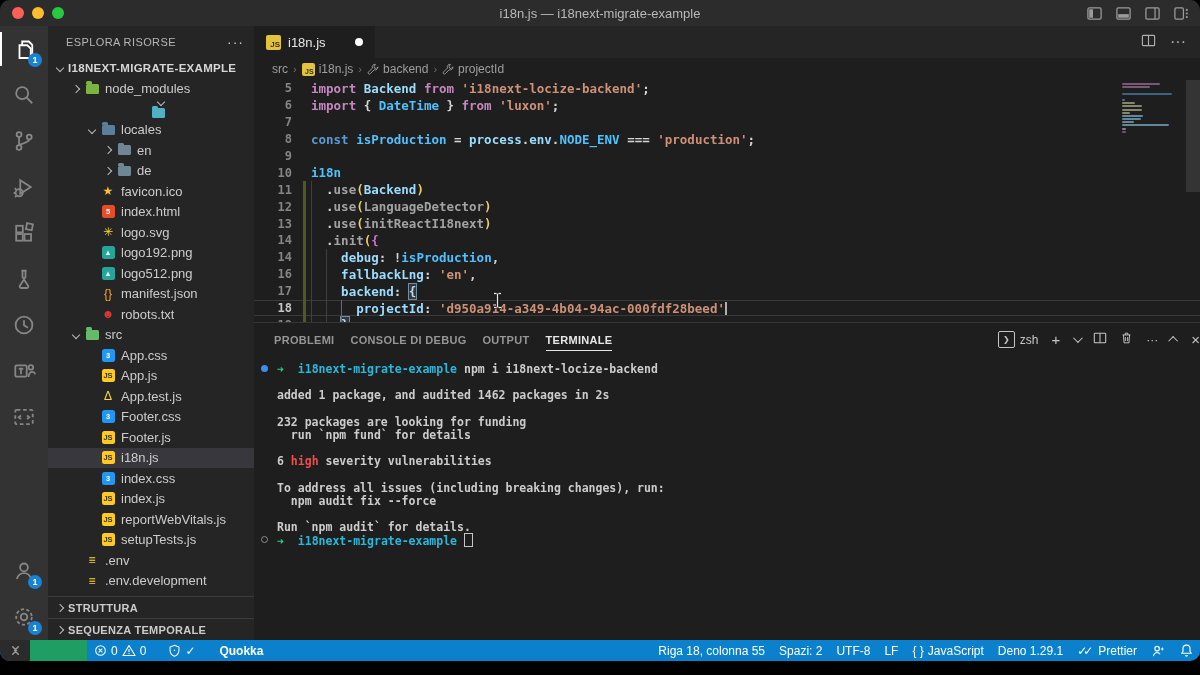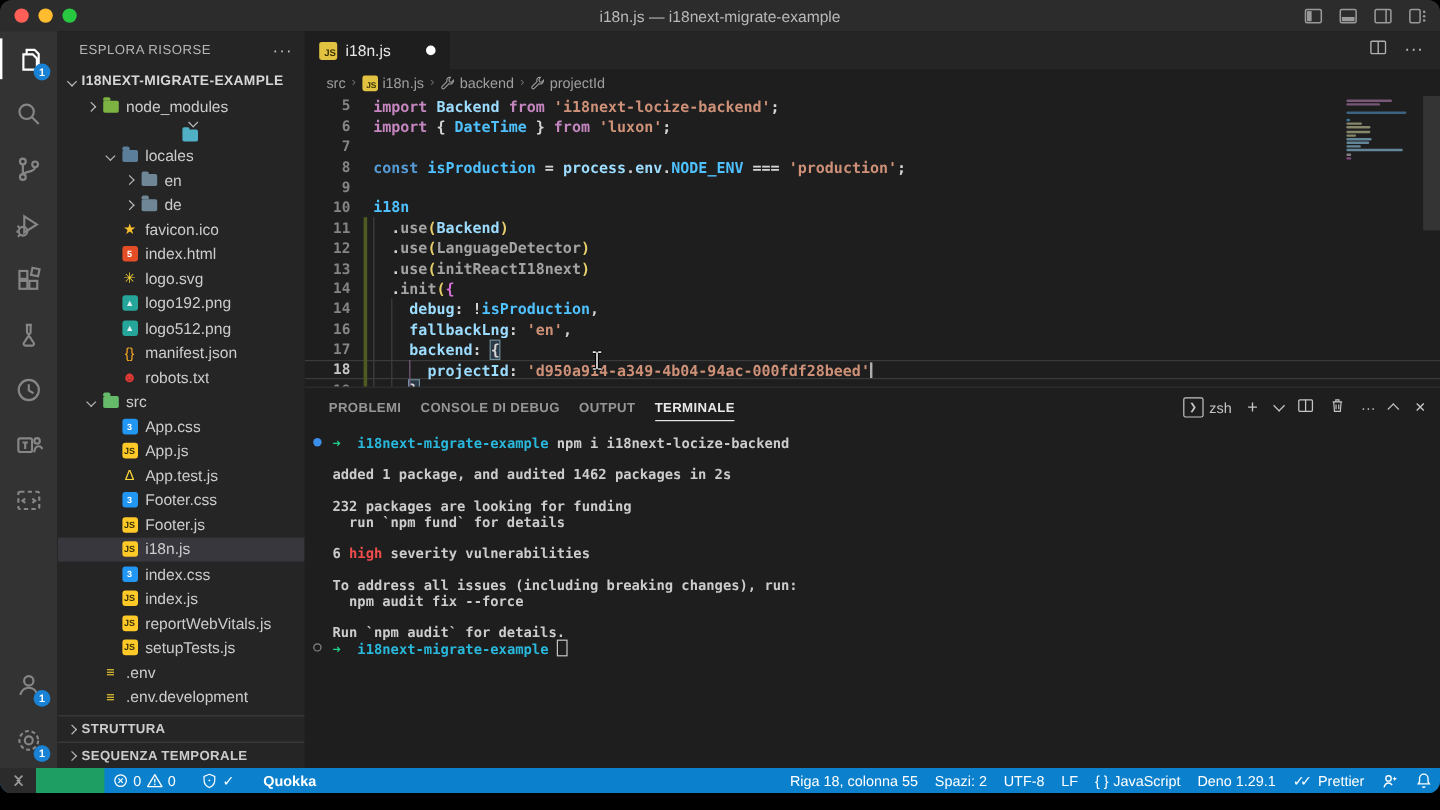--- a/index.html
+++ b/index.html
@@ -68,21 +68,21 @@
   .caret{display:inline-block;width:1.6px;height:13px;background:#aeafad;vertical-align:-2px;}
   .gitbar{position:absolute;left:49px;width:3px;background:#4e5a20;}
   .iguide{position:absolute;width:1px;background:#404040;}
   .iguide.hl{background:#7a5e82;}
   .minimap{position:absolute;top:3px;right:14px;width:64px;}
   .mm-line{height:2px;margin-bottom:1.2px;border-radius:1px;}
   .scrollbar{position:absolute;top:0;right:0;width:14px;height:112px;background:rgba(121,121,121,.25);}
   .ibeam{position:absolute;pointer-events:none;}
   
   .panel{height:317px;flex-shrink:0;background:#1e1e1e;border-top:1px solid #353535;display:flex;flex-direction:column;}
-  .panel-header{height:33px;display:flex;align-items:center;padding:0 12px 0 20px;flex-shrink:0;}
+  .panel-header{height:33px;display:flex;align-items:center;padding:0 0 0 20px;flex-shrink:0;}
   .ptab{font-size:11px;font-weight:bold;letter-spacing:.3px;color:#969696;margin-right:16px;height:100%;display:flex;align-items:center;position:relative;}
   .ptab.active{color:#e7e7e7;}
   .ptab.active::after{content:"";position:absolute;left:0;right:0;bottom:5px;height:1.5px;background:#e7e7e7;}
   .panel-actions{margin-left:auto;display:flex;align-items:center;gap:13px;color:#c5c5c5;font-size:12px;}
   .term-ico{width:15px;height:15px;border:1.2px solid #c5c5c5;border-radius:2px;font-size:8px;display:flex;align-items:center;justify-content:center;color:#c5c5c5;}
   .pa-chev{display:inline-block;width:6px;height:6px;border-right:1.5px solid #c5c5c5;border-bottom:1.5px solid #c5c5c5;}
   .pa-chev.down{transform:rotate(45deg) translateY(-2px);}
   .pa-chev.up{transform:rotate(-135deg) translateY(-2px);}
   .terminal{flex:1;padding:6px 0 0 23px;font-family:"DejaVu Sans Mono","Liberation Mono",monospace;font-size:11.5px;font-weight:600;color:#cccccc;overflow:hidden;}
   .trow{height:13.2px;white-space:pre;position:relative;}

